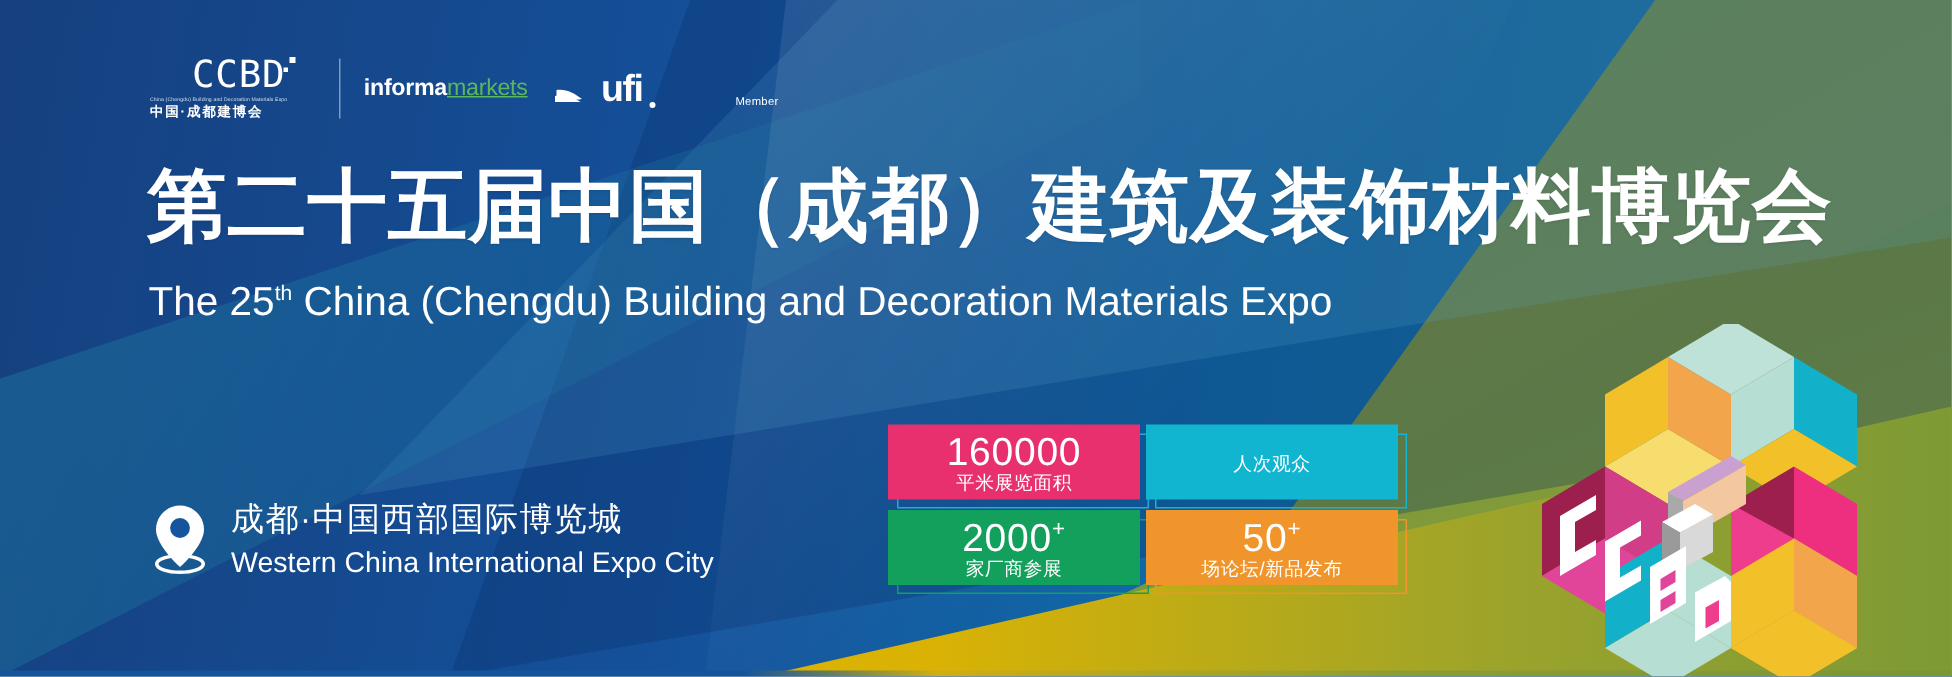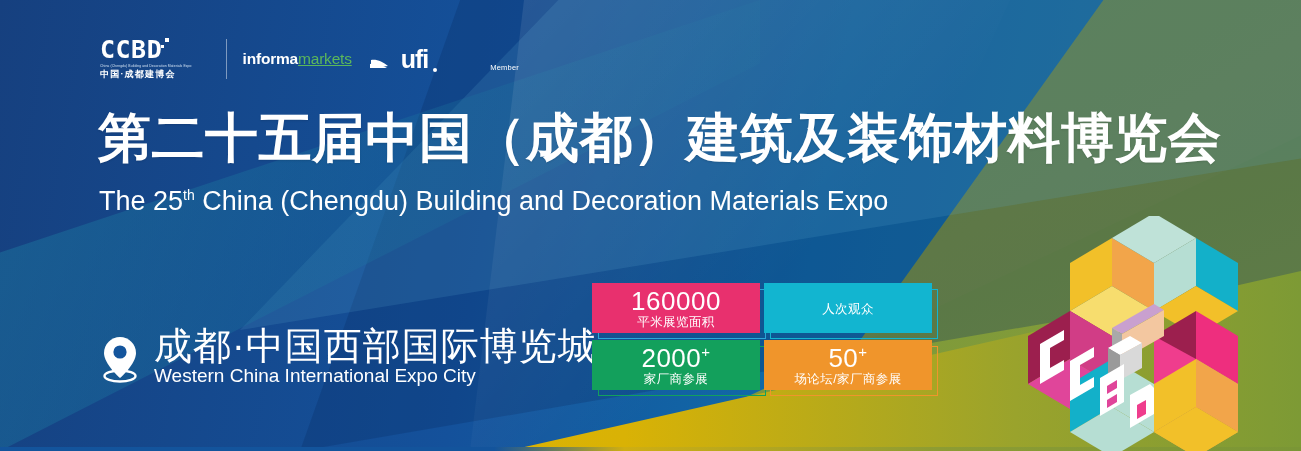--- a/index.html
+++ b/index.html
@@ -62,22 +62,22 @@
   }
 
   
   #logobar{
     position:absolute;left:100px;top:36px;
     display:flex;align-items:center;gap:0px;height:46px;
   }
   .ccbd-logo{display:flex;flex-direction:column;align-items:flex-start;padding-right:18px;}
   .ccbd-word{
     font-family:"DejaVu Sans Mono","Liberation Mono",monospace;
-    font-weight:bold;font-size:25px;letter-spacing:.5px;color:#ffffff;
-    line-height:25px;position:relative;
+    font-weight:normal;font-size:25px;letter-spacing:.5px;color:#ffffff;
+    line-height:25px;position:relative;margin-left:28px;
   }
   .ccbd-word .dot{
     position:absolute;right:-7px;top:1px;width:4px;height:4px;background:#fff;
   }
   .ccbd-word .dot2{
     position:absolute;right:-2px;top:8px;width:3px;height:3px;background:#fff;
   }
   .ccbd-sub-en{
     font-size:3.4px;color:#cfe0f2;line-height:4.4px;margin-top:2px;letter-spacing:.1px;
   }
@@ -112,21 +112,21 @@
 
   
   #daterow{position:absolute;left:100px;top:258px;display:flex;align-items:baseline;gap:22px;}
   .date-cn{color:#ffffff;font-weight:bold;font-size:42px;line-height:46px;letter-spacing:-.5px;}
   .date-en{color:#ffffff;font-size:19px;line-height:22px;}
 
   
   #venue{position:absolute;left:100px;top:330px;display:flex;align-items:center;gap:14px;}
   .pin{width:40px;height:50px;flex:0 0 40px;}
   .venue-texts{display:flex;flex-direction:column;gap:3px;}
-  .venue-cn{color:#ffffff;font-size:38px;line-height:32px;letter-spacing:1px;}
+  .venue-cn{color:#ffffff;font-size:22px;line-height:32px;letter-spacing:1px;}
   .venue-en{color:#ffffff;font-size:19px;line-height:22px;}
 
   
   #stats{
     position:absolute;left:592px;top:283px;
     display:grid;grid-template-columns:168px 168px;grid-template-rows:50px 50px;
     gap:7px 4px;
   }
   .stat{position:relative;}
   .stat .outline{
@@ -232,21 +232,21 @@
       <div class="box" style="background:#13a05c">
         <div class="num"><span>2000</span><sup>+</sup></div>
         <div class="lab">家厂商参展</div>
       </div>
     </div>
 
     <div class="stat">
       <div class="outline" style="border-color:#f0952b"></div>
       <div class="box" style="background:#f0952b">
         <div class="num"><span>50</span><sup>+</sup></div>
-        <div class="lab">场论坛/家厂商参展</div>
+        <div class="lab">场论坛/新品发布</div>
       </div>
     </div>
   </div>
 
   <svg id="cube" viewBox="0 0 240 235">
     <g>
       <polygon points="58,95 100,70 100,22 58,47" fill="#f2c029"></polygon>
       <polygon points="100,22 142,47 142,95 100,70" fill="#f2a54a"></polygon>
       <polygon points="100,70 142,95 100,120 58,95" fill="#f7dd6e"></polygon>
       <polygon points="142,47 184,22 184,70 142,95" fill="#b6ded3"></polygon>

